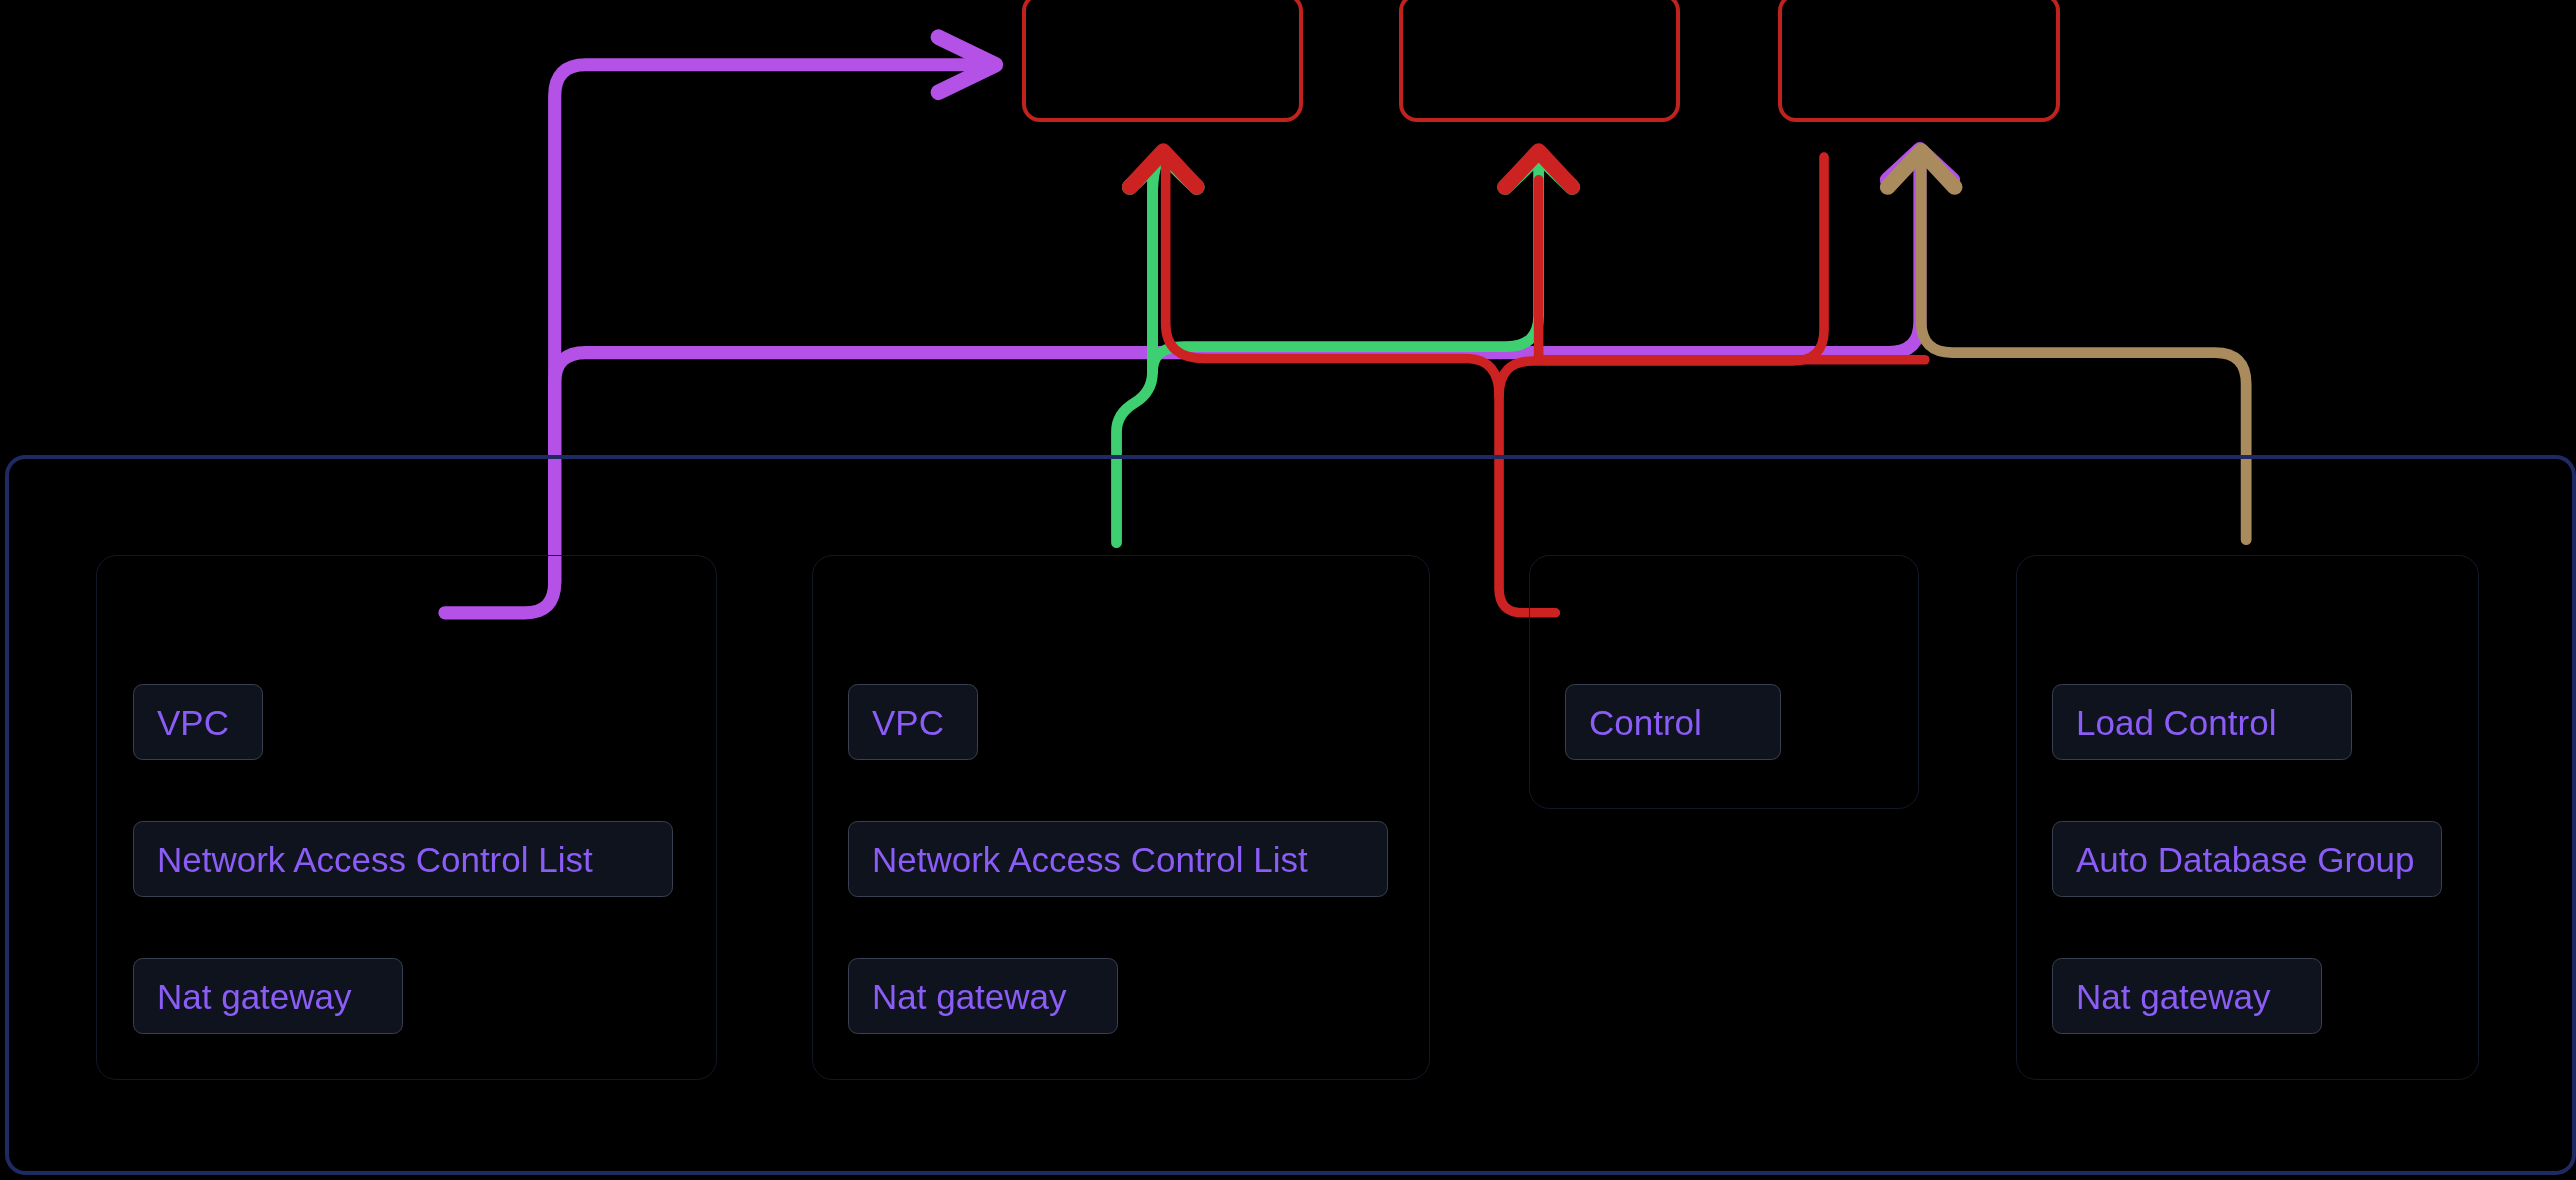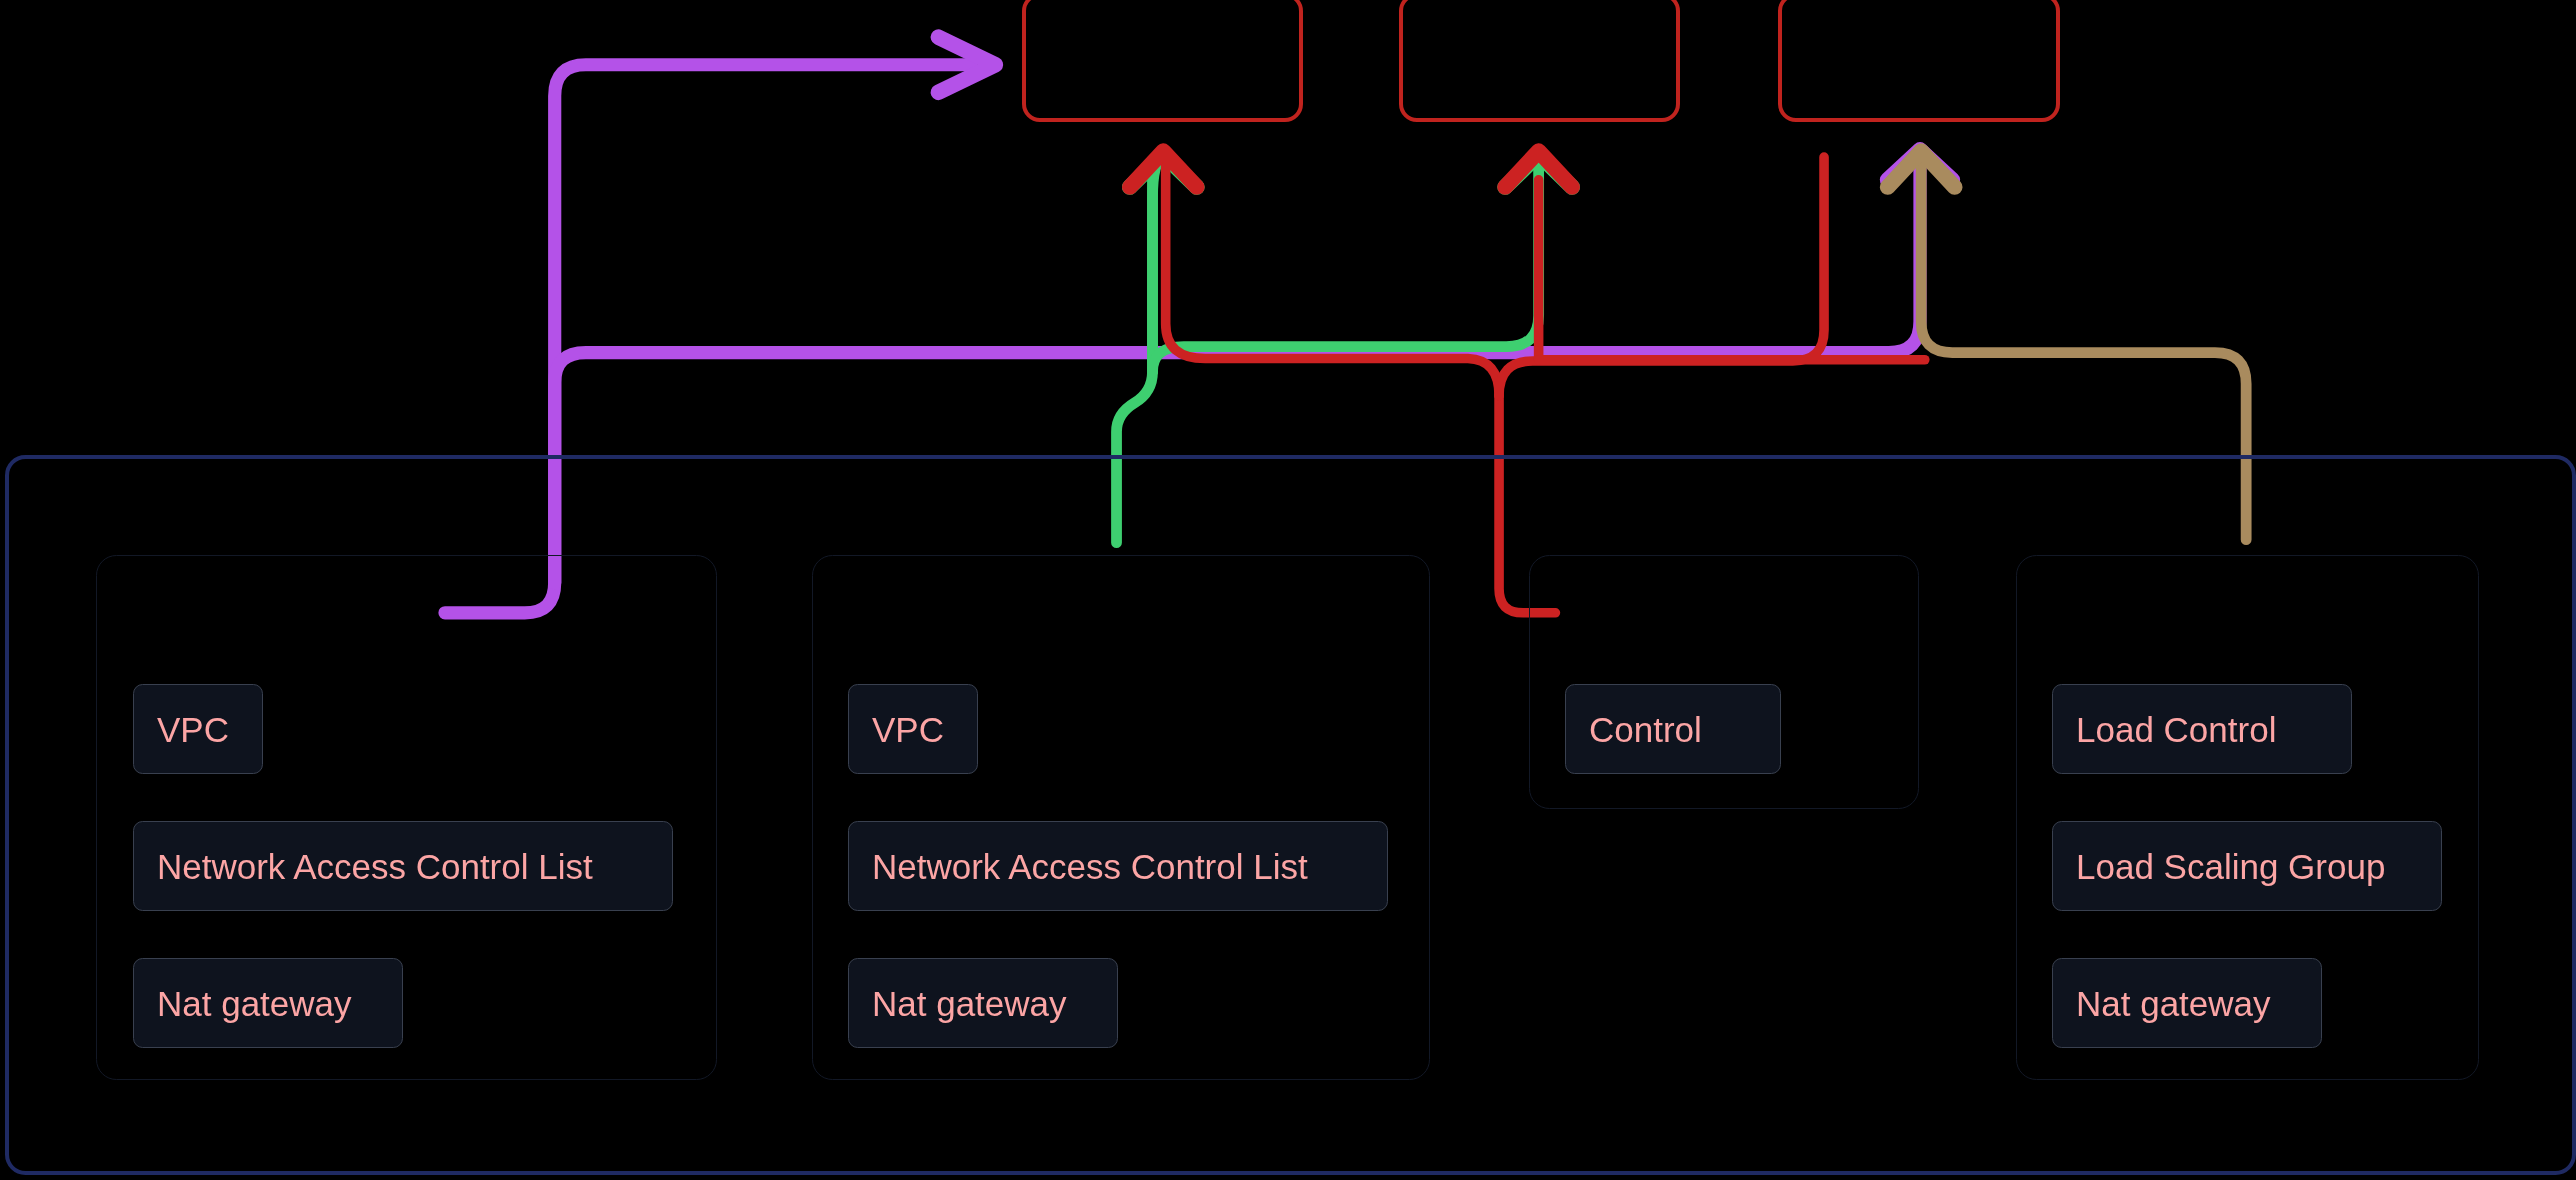--- a/index.html
+++ b/index.html
@@ -46,28 +46,28 @@
     border-radius: 20.4px;
     background: transparent;
     box-sizing: border-box;
   }
   .chip {
     position: absolute;
     background: #0e131e;
     border: 1.8px solid #39404f;
     border-radius: 9.6px;
     box-sizing: border-box;
-    color: #fca5a5;
+    color: #8b5cf6;
     font-size: 35px;
     line-height: 1;
     display: flex;
     align-items: center;
     padding: 0 23px;
     white-space: nowrap;
-    height: 90px;
+    height: 76px;
   }
 </style>
 </head>
 <body>
 
 <div id="stage">
 
   <svg id="wires" viewBox="0 0 4296 1968" xmlns="http://www.w3.org/2000/svg">
 
     <path d="M 742 1022 L 875 1022 Q 925 1022 925 972 L 925 160 Q 925 108 977 108 L 1620 108" fill="none" stroke="#b452e8" stroke-width="22" stroke-linecap="round"></path>
@@ -137,20 +137,20 @@
   <div class="group-box" style="left:1529px; top:555px; width:390px; height:254px;"></div>
   <div class="chip" style="left:1565px; top:684px; width:216px;">
     <span>Control</span>
   </div>
 
   <div class="group-box" style="left:2016px; top:555px; width:463px; height:525px;"></div>
   <div class="chip" style="left:2052px; top:684px; width:300px;">
     <span>Load Control</span>
   </div>
   <div class="chip" style="left:2052px; top:821px; width:390px;">
-    <span>Load Scaling Group</span>
+    <span>Auto Database Group</span>
   </div>
   <div class="chip" style="left:2052px; top:958px; width:270px;">
     <span>Nat gateway</span>
   </div>
 
 </div>
 
 
 </body></html>

